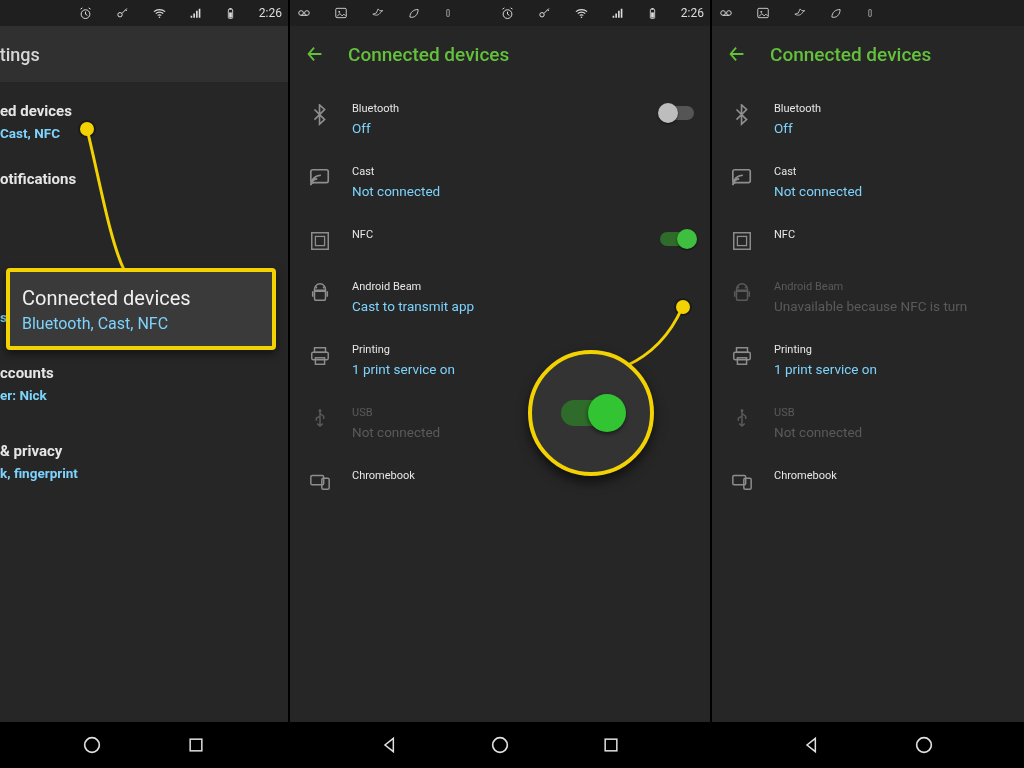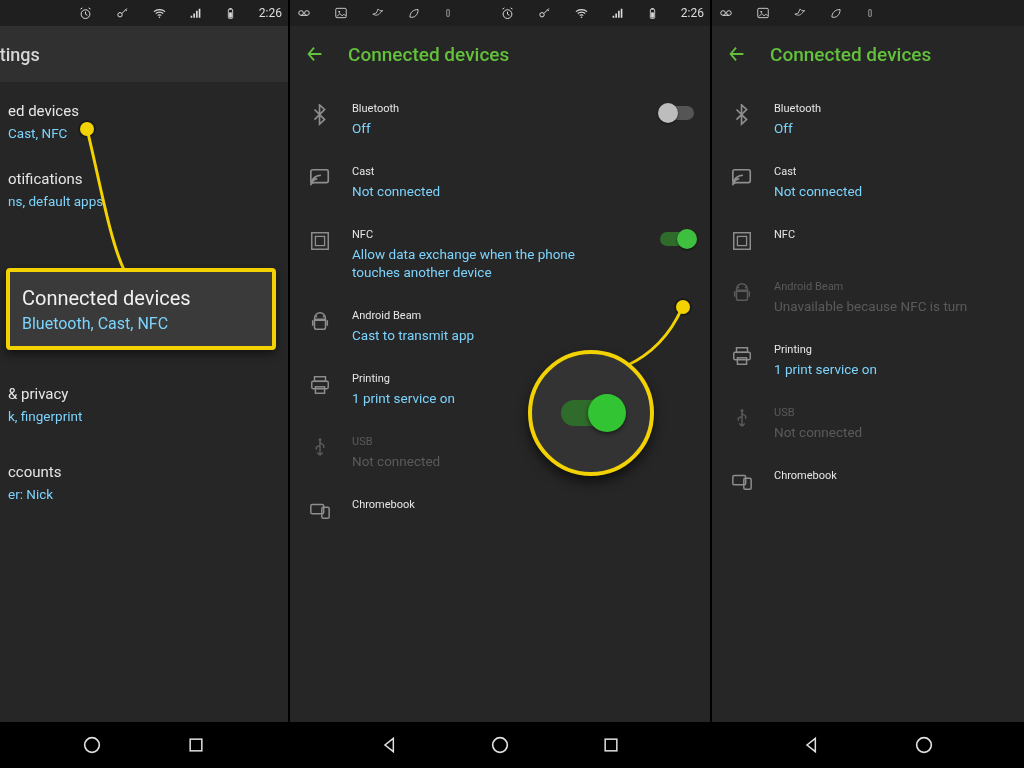--- a/index.html
+++ b/index.html
@@ -28,21 +28,21 @@
   .toggle.off { background:#555;}
   .toggle.on  { background:#2f6b2a; }
   .toggle .knob { position:absolute; top:-3px; width:20px; height:20px; border-radius:50%; box-shadow:0 1px 2px rgba(0,0,0,.6);}
   .toggle.off .knob { left:-2px; background:#bdbdbd; }
   .toggle.on  .knob { right:-3px; background:#3fbf3f; }
   .navbar { position:absolute; bottom:0; left:0; right:0; height:46px; background:#000; display:flex; align-items:center; justify-content:space-evenly; color:#e0e0e0;}
   .navbar .nav-ico { width:22px; height:22px; display:flex; align-items:center; justify-content:center;}
 
   
   .phone1 .appbar.settings .title { color:#d7d7d7; font-size:18px; margin-left:-30px;}
-  .phone1 .row { padding-left:8px;}
+  .phone1 .row { padding-left:0;font-weight:bold;}
   .phone1 .prim { font-size:15px;}
 
   
   .callout-box {
     position:absolute; left:6px; top:268px; width:270px; height:82px;
     background:#3a3a3a; border:4px solid #f2d202; border-radius:4px;
     display:flex; flex-direction:column; justify-content:center; padding:8px 12px;
     box-shadow:0 4px 8px rgba(0,0,0,.5);
   }
   .callout-box .t1 { font-size:20px; color:#f0f0f0; }
@@ -187,39 +187,38 @@
   <div class="list">
     <div class="row">
       <div class="txt">
           <div class="prim">ed devices</div>
           <div class="sec">Cast, NFC</div>
         </div>
     </div>
     <div class="row">
       <div class="txt">
           <div class="prim">otifications</div>
-          <div class="sec">ns, default apps</div>
         </div>
     </div>
     <div style="height:88px"></div>
     <div class="row">
       <div class="txt">
           <div class="sec">sleep, font size</div>
+        </div>
+    </div>
+    <div class="row" style="margin-top:10px">
+      <div class="txt">
+          <div class="prim">ccounts</div>
+          <div class="sec">er: Nick</div>
         </div>
     </div>
     <div class="row" style="margin-top:10px">
       <div class="txt">
           <div class="prim">&amp; privacy</div>
           <div class="sec">k, fingerprint</div>
-        </div>
-    </div>
-    <div class="row" style="margin-top:10px">
-      <div class="txt">
-          <div class="prim">ccounts</div>
-          <div class="sec">er: Nick</div>
         </div>
     </div>
   </div>
 
   <div class="navbar">
     <span class="nav-ico">
         <svg width="22" height="22" viewBox="0 0 24 24">
           <use href="#i-home-circ"></use>
         </svg>
       </span>
@@ -341,21 +340,20 @@
     <div class="row">
       <div class="icon-col">
           <span class="ico">
             <svg width="22" height="22" viewBox="0 0 24 24">
               <use href="#i-nfc"></use>
             </svg>
           </span>
         </div>
       <div class="txt">
           <div class="prim">NFC</div>
-          <div class="sec" style="max-width:240px">Allow data exchange when the phone touches another device</div>
         </div>
       <div class="toggle-col">
           <div class="toggle on">
             <div class="knob"></div>
           </div>
         </div>
     </div>
     <div class="row">
       <div class="icon-col">
           <span class="ico">

